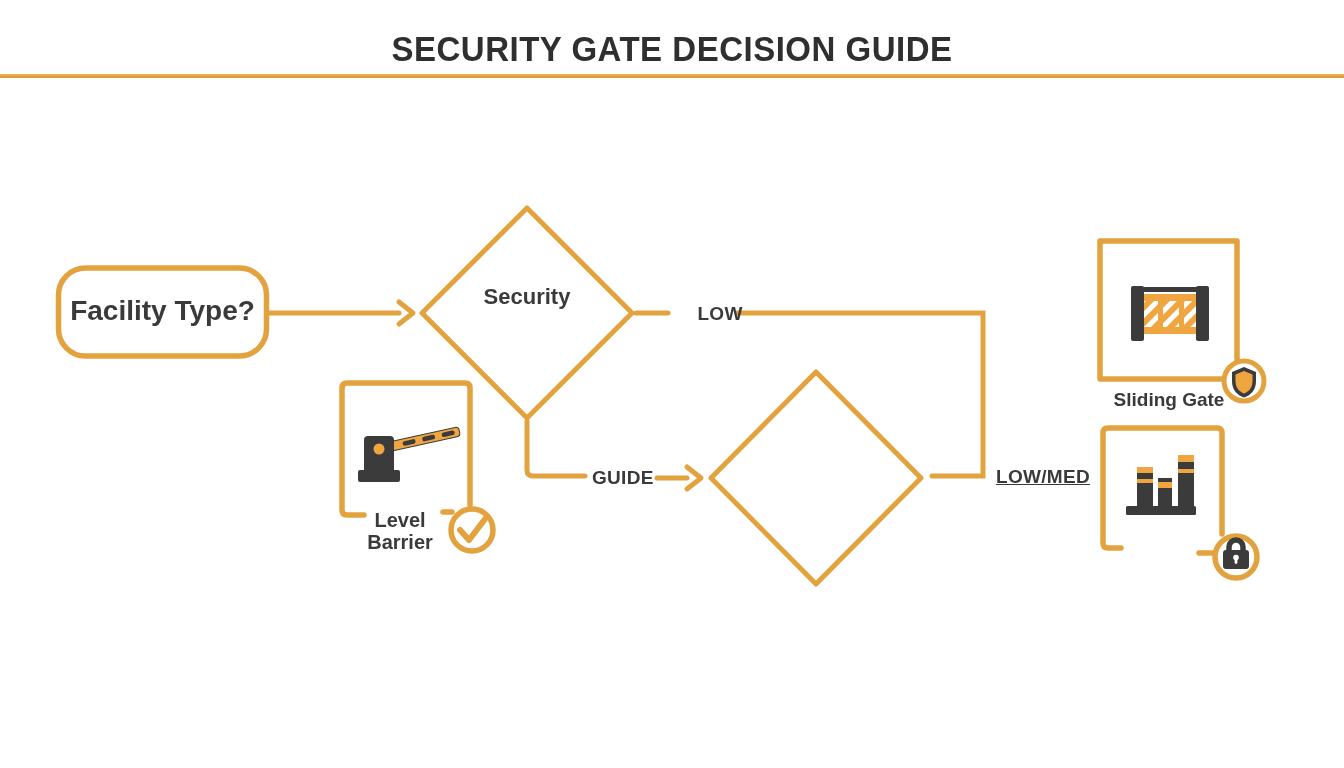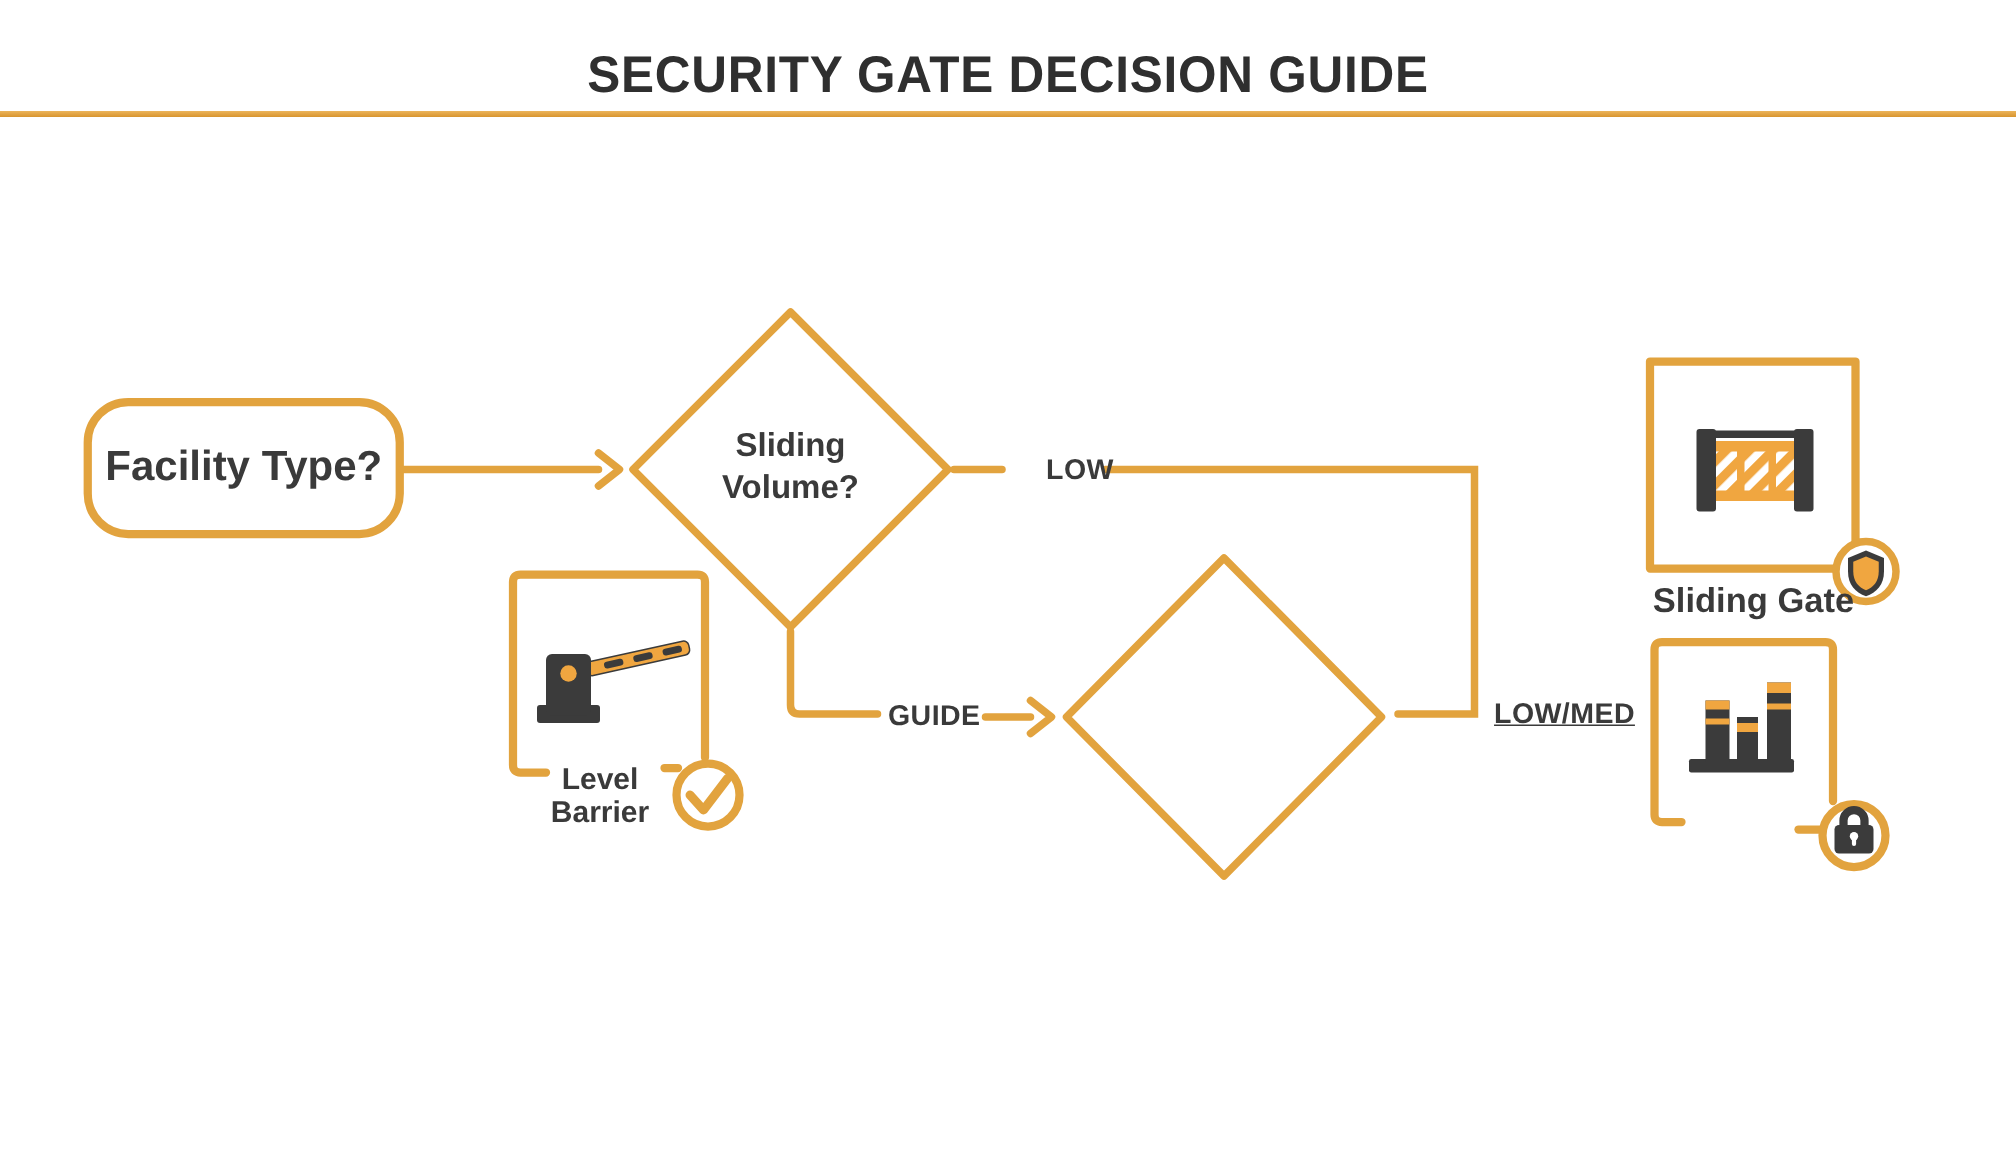--- a/index.html
+++ b/index.html
@@ -30,21 +30,21 @@
   .facility-lbl{
     left:58px;top:266px;width:209px;height:90px;
     display:flex;align-items:center;justify-content:center;font-size:28px;
   }
   .traffic-lbl{left:437px;top:283px;width:180px;}
   .threat-lbl{left:726px;top:449px;width:180px;}
   .low-lbl{left:690px;top:303px;width:60px;}
   .high-lbl{left:592px;top:467px;width:60px;}
   .lowmed-lbl{left:988px;top:466px;width:110px;text-decoration:underline;}
   .boom-lbl{left:352px;top:509px;width:96px;font-size:20px;}
-  .sliding-lbl{left:1099px;top:389px;width:140px;font-size:23px;}
+  .sliding-lbl{left:1099px;top:389px;width:140px;font-size:19px;}
   .bollards-lbl{left:1114px;top:541px;width:96px;}
   
   .stroke-accent{stroke:var(--accent);}
   .fill-dark{fill:var(--icon-dark);}
   .stroke-dark{stroke:var(--icon-dark);}
   .fill-orange{fill:var(--icon-orange);}
 </style>
 </head>
 <body>
 
@@ -148,22 +148,21 @@
       <circle cx="1236" cy="557.5" r="2.8" fill="#ffffff"></circle>
       <rect x="1234.6" y="557.5" width="2.8" height="6.5" rx="1.4" fill="#ffffff"></rect>
     </g>
   </svg>
 
   <div class="lbl facility-lbl">
     <span>Facility Type?</span>
   </div>
 
   <div class="lbl node-lbl traffic-lbl">
-    <div>Sliding</div>
-    <div>Volume?</div>
+    <div>Security</div>
   </div>
 
 
   <div class="lbl edge-lbl low-lbl">LOW</div>
   <div class="lbl edge-lbl high-lbl">GUIDE</div>
   <div class="lbl edge-lbl lowmed-lbl">LOW/MED</div>
 
   <div class="lbl out-lbl boom-lbl">
     <div>Level</div>
     <div>Barrier</div>

